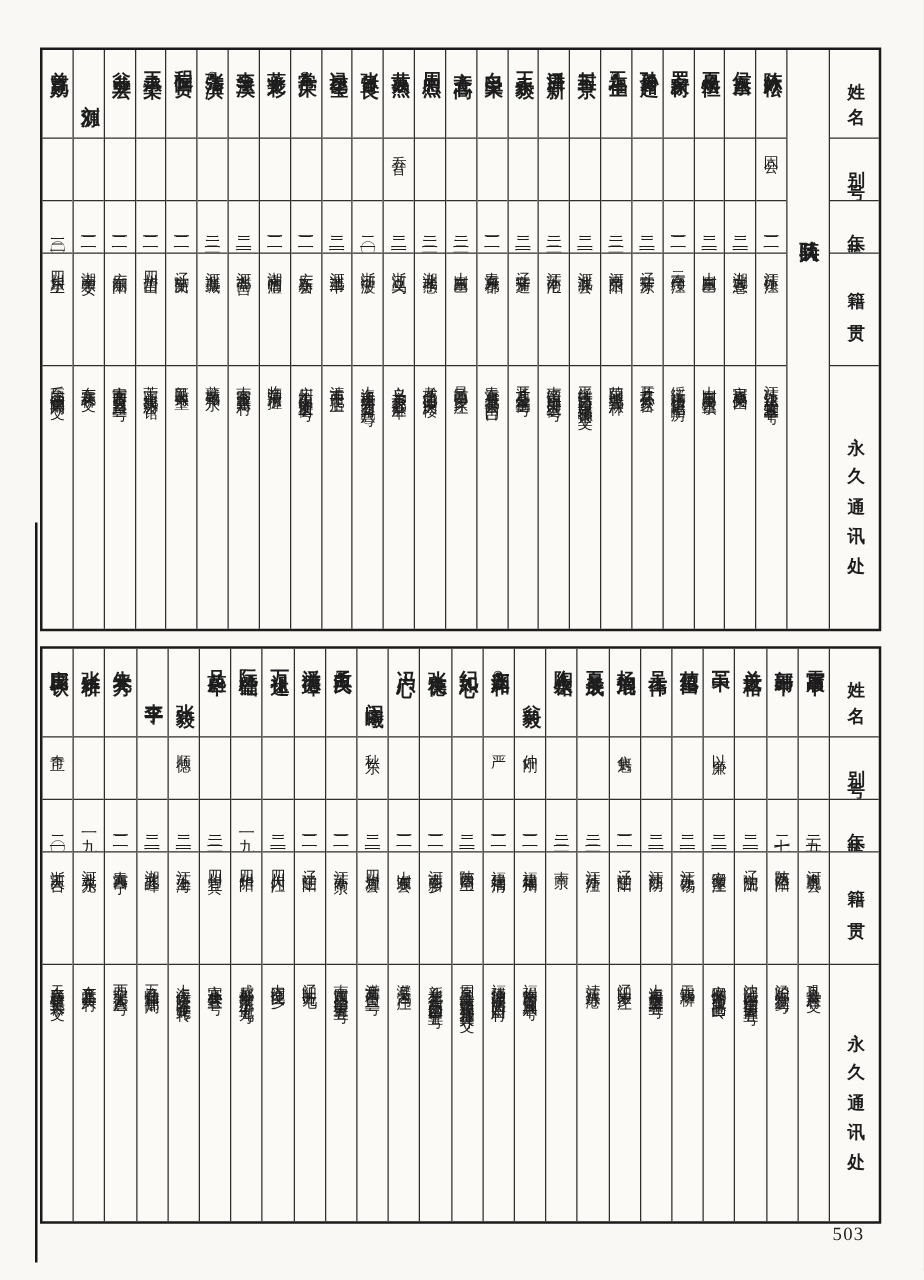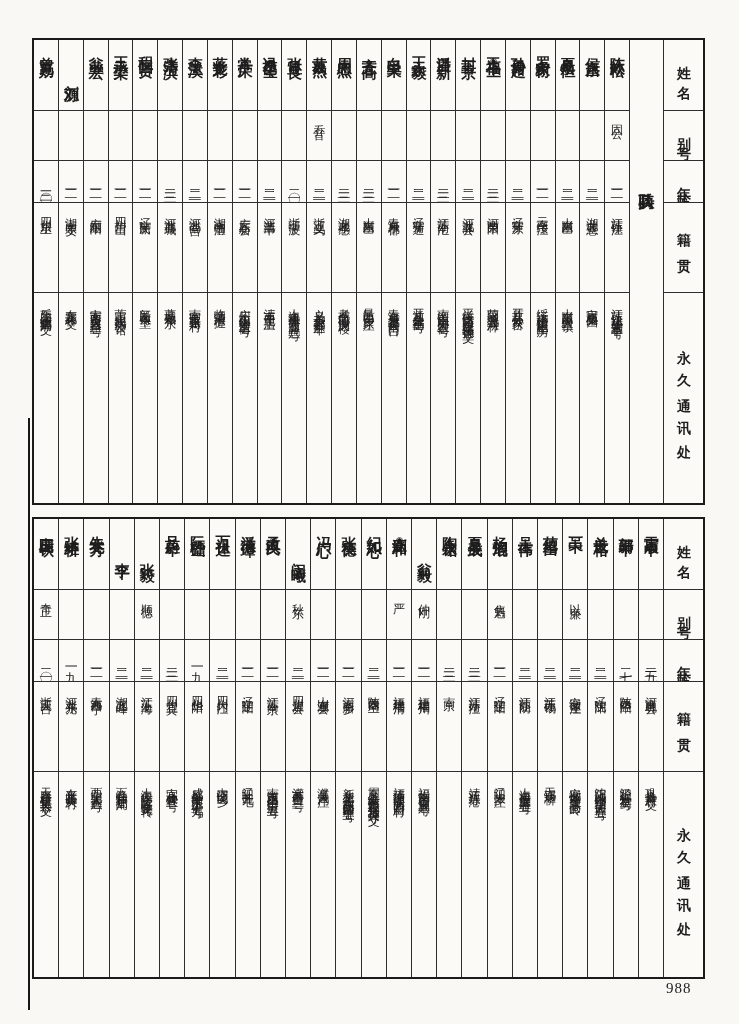--- a/index.html
+++ b/index.html
@@ -504,14 +504,14 @@
         <div class="cell c-name">
           <span>庞国钦</span>
         </div>
         <div class="cell c-alias">奇正</div>
         <div class="cell c-age">二〇</div>
         <div class="cell c-origin">浙江天台</div>
         <div class="cell c-addr">天台滕桥镇王长慕交</div>
       </div>
     </div>
 
-  <div class="page-number">988</div>
+  <div class="page-number">503</div>
 </div>
 
 </body></html>

